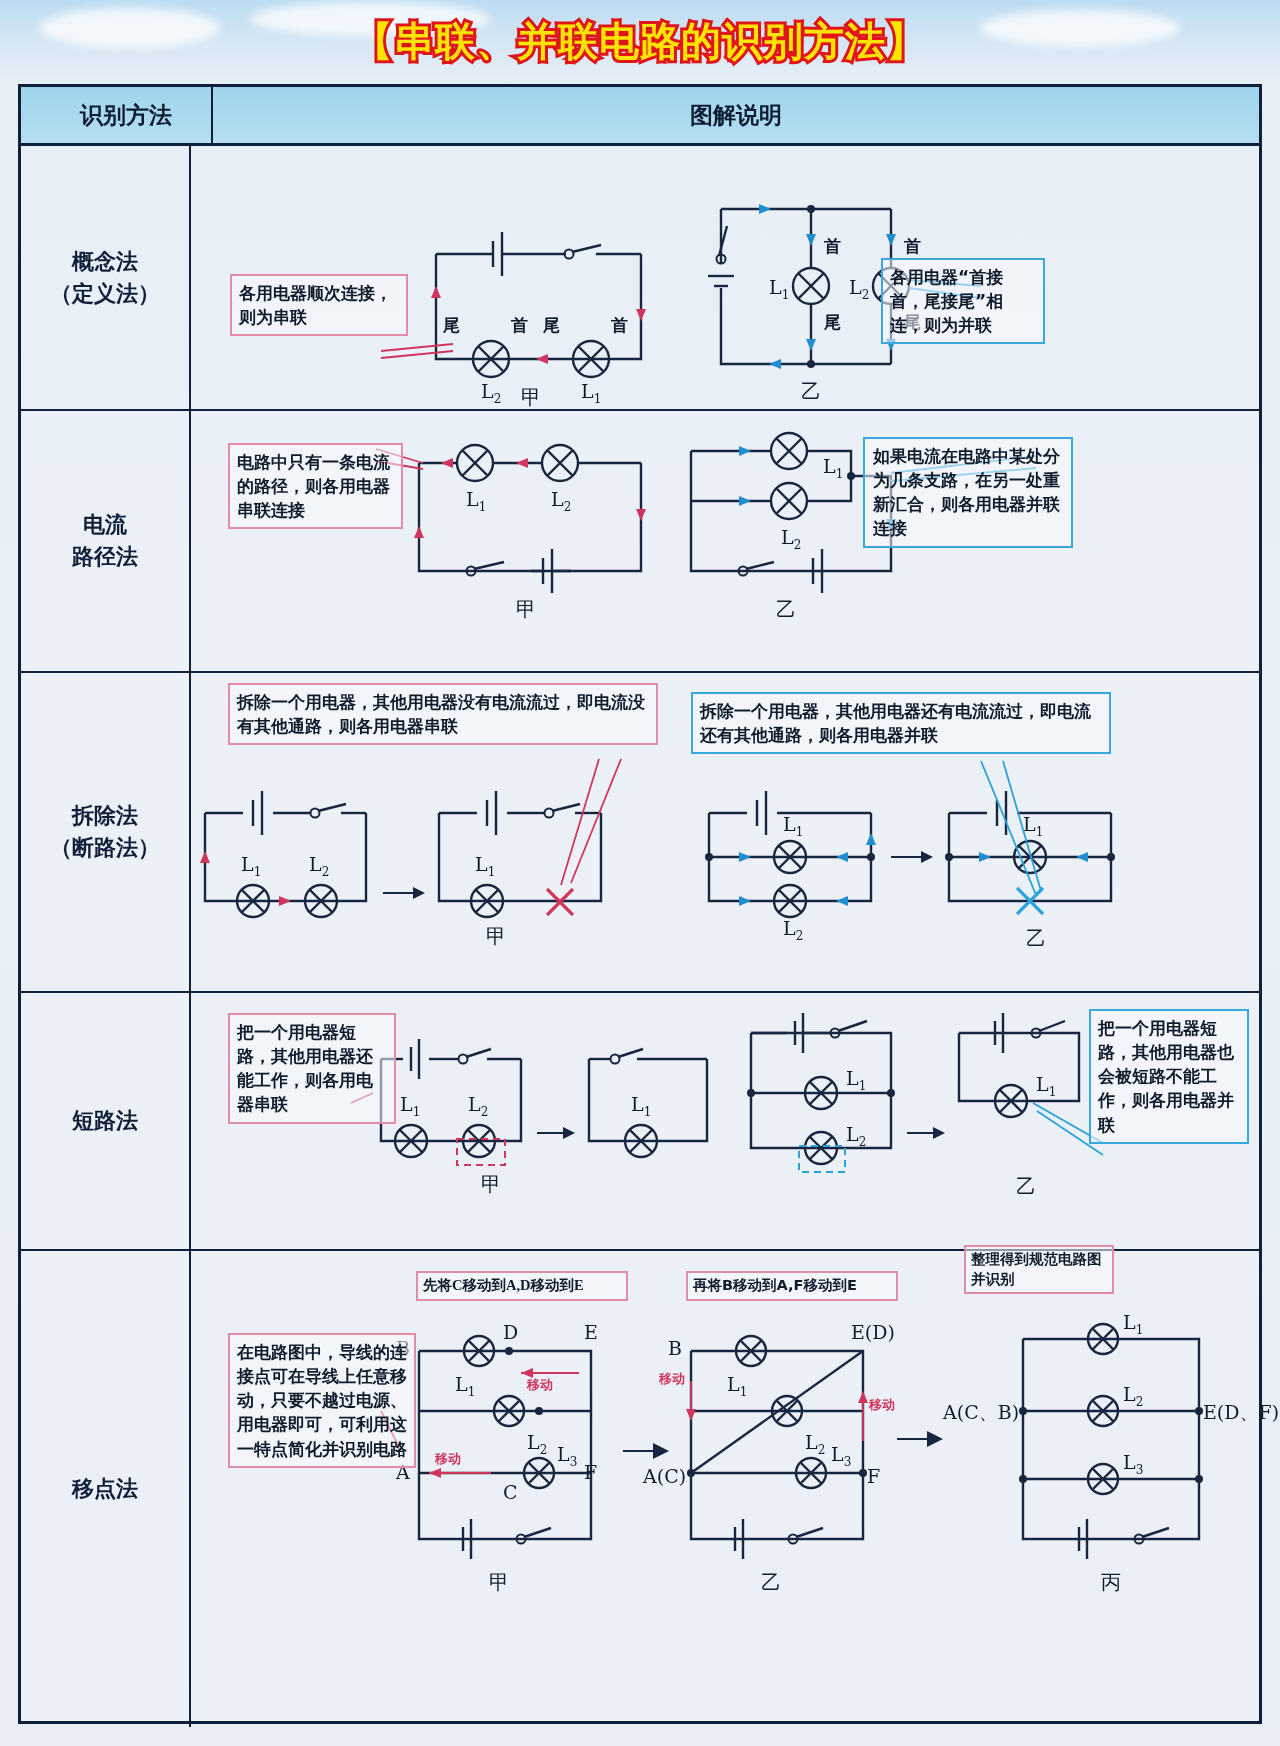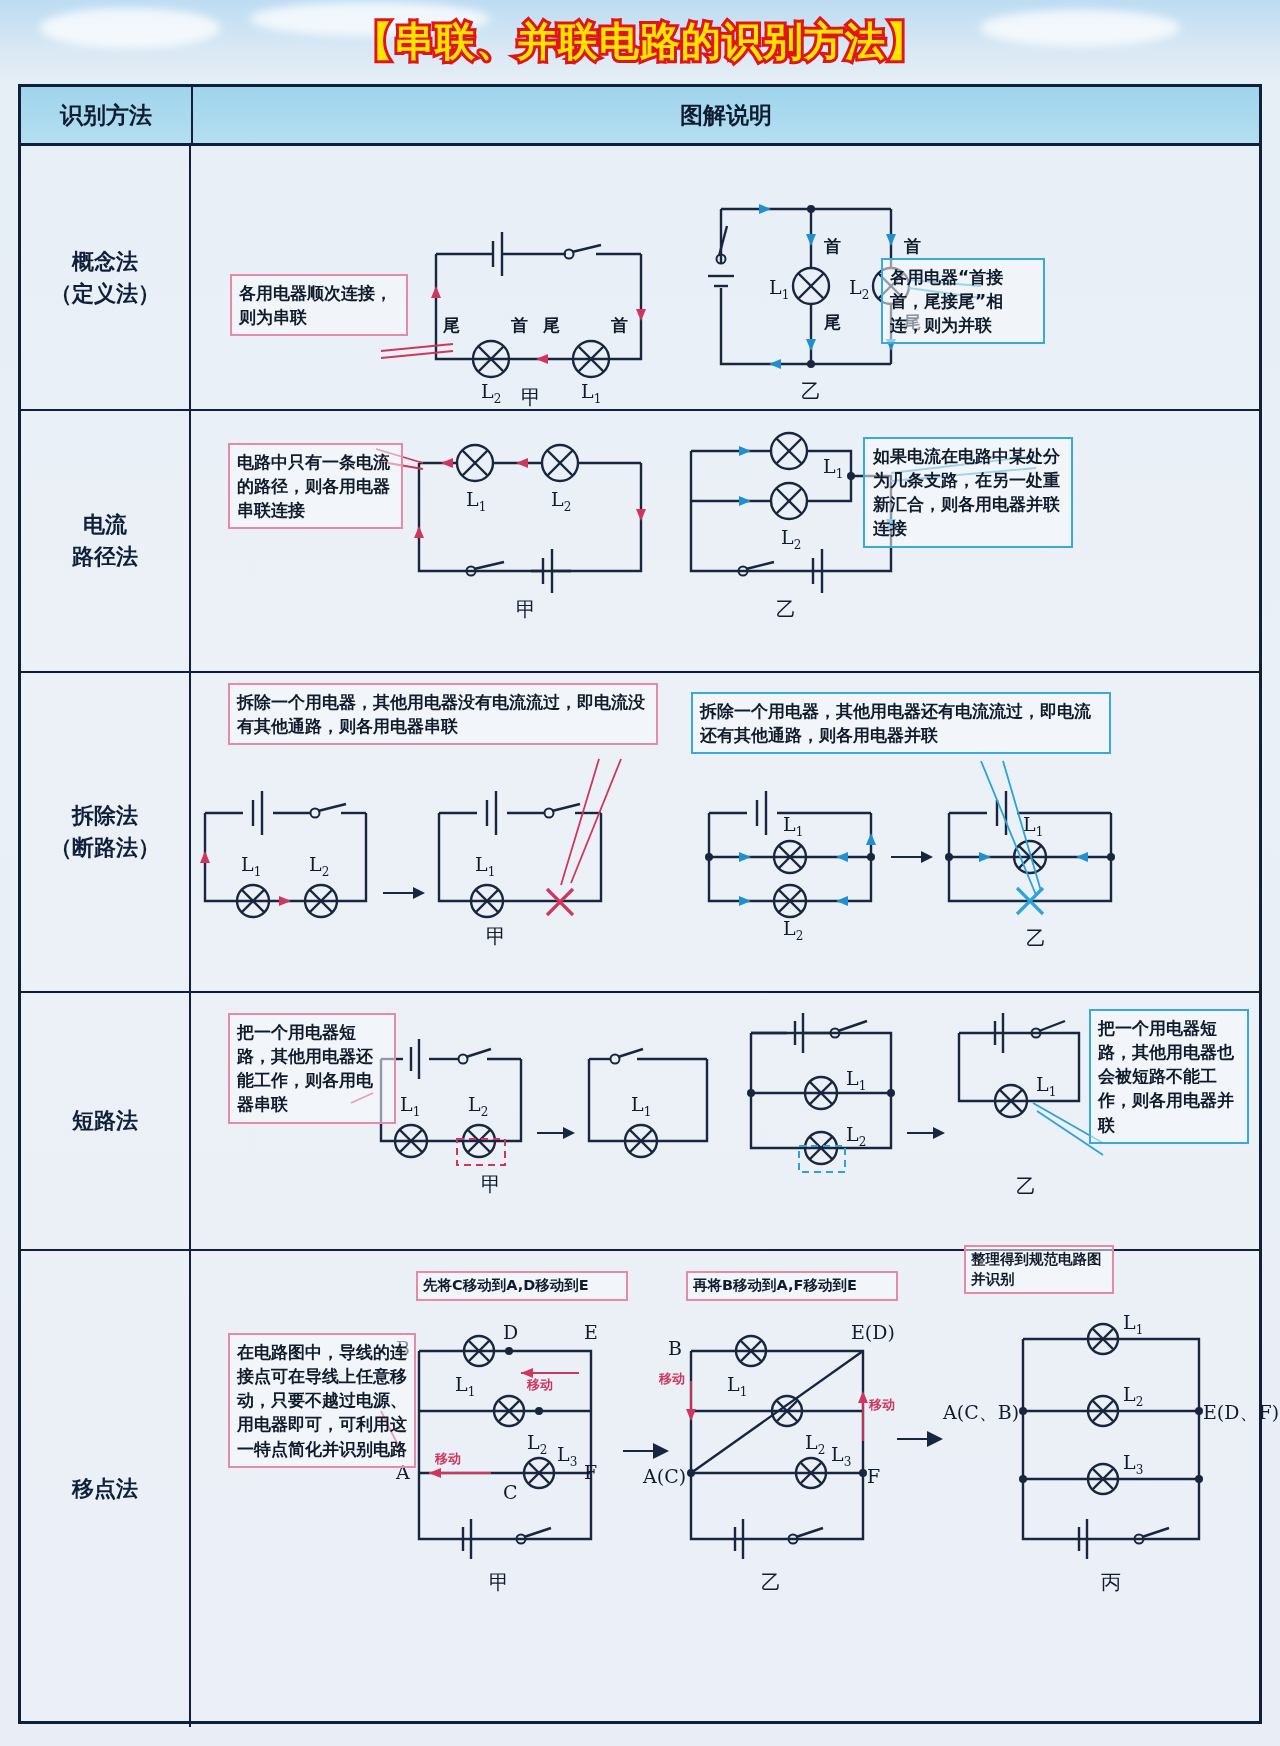--- a/index.html
+++ b/index.html
@@ -36,20 +36,21 @@
 
   
   .table{
     position:absolute;left:18px;top:84px;width:1244px;height:1640px;
     border:3px solid #10203a;box-sizing:border-box;
     background:rgba(255,255,255,0.10);
   }
   .thead{
     display:flex;height:56px;border-bottom:3px solid #10203a;
     background:linear-gradient(180deg,#9fd4ec 0%,#b4def1 100%);
+    padding-left:20px;
   }
   .th-left{
     width:170px;border-right:2px solid #10203a;
     display:flex;align-items:center;justify-content:center;
     font-size:23px;font-weight:bold;color:#0d1c30;
   }
   .th-right{
     flex:1;display:flex;align-items:center;justify-content:center;
     font-size:23px;font-weight:bold;color:#0d1c30;
   }
@@ -648,19 +649,19 @@
           <text class="lbl" x="932" y="218">L<tspan class="lbl-sub" dy="5">3</tspan></text>
           <text class="lbl" x="752" y="168">A(C、B)</text>
           <text class="lbl" x="1012" y="168">E(D、F)</text>
           <text class="cn-big" x="910" y="338">丙</text>
         </g>
 
         <path class="ptr-r" d="M190,160 L210,200"></path>
       </svg>
 
       <div class="box pink" style="left:12px;top:82px;width:188px;">在电路图中，导线的连接点可在导线上任意移动，只要不越过电源、用电器即可，可利用这一特点简化并识别电路</div>
-      <div class="box pink small" style="left:200px;top:20px;width:212px;">先将C移动到A,D移动到E</div>
+      <div class="box pink small" style="left:200px;top:20px;width:212px;font-family:Liberation Serif, serif;">先将C移动到A,D移动到E</div>
       <div class="box pink small" style="left:470px;top:20px;width:212px;">再将B移动到A,F移动到E</div>
       <div class="box pink small" style="left:748px;top:-6px;width:150px;">整理得到规范电路图并识别</div>
     </div>
   </div>
 
 </div>
 
 </body></html>

